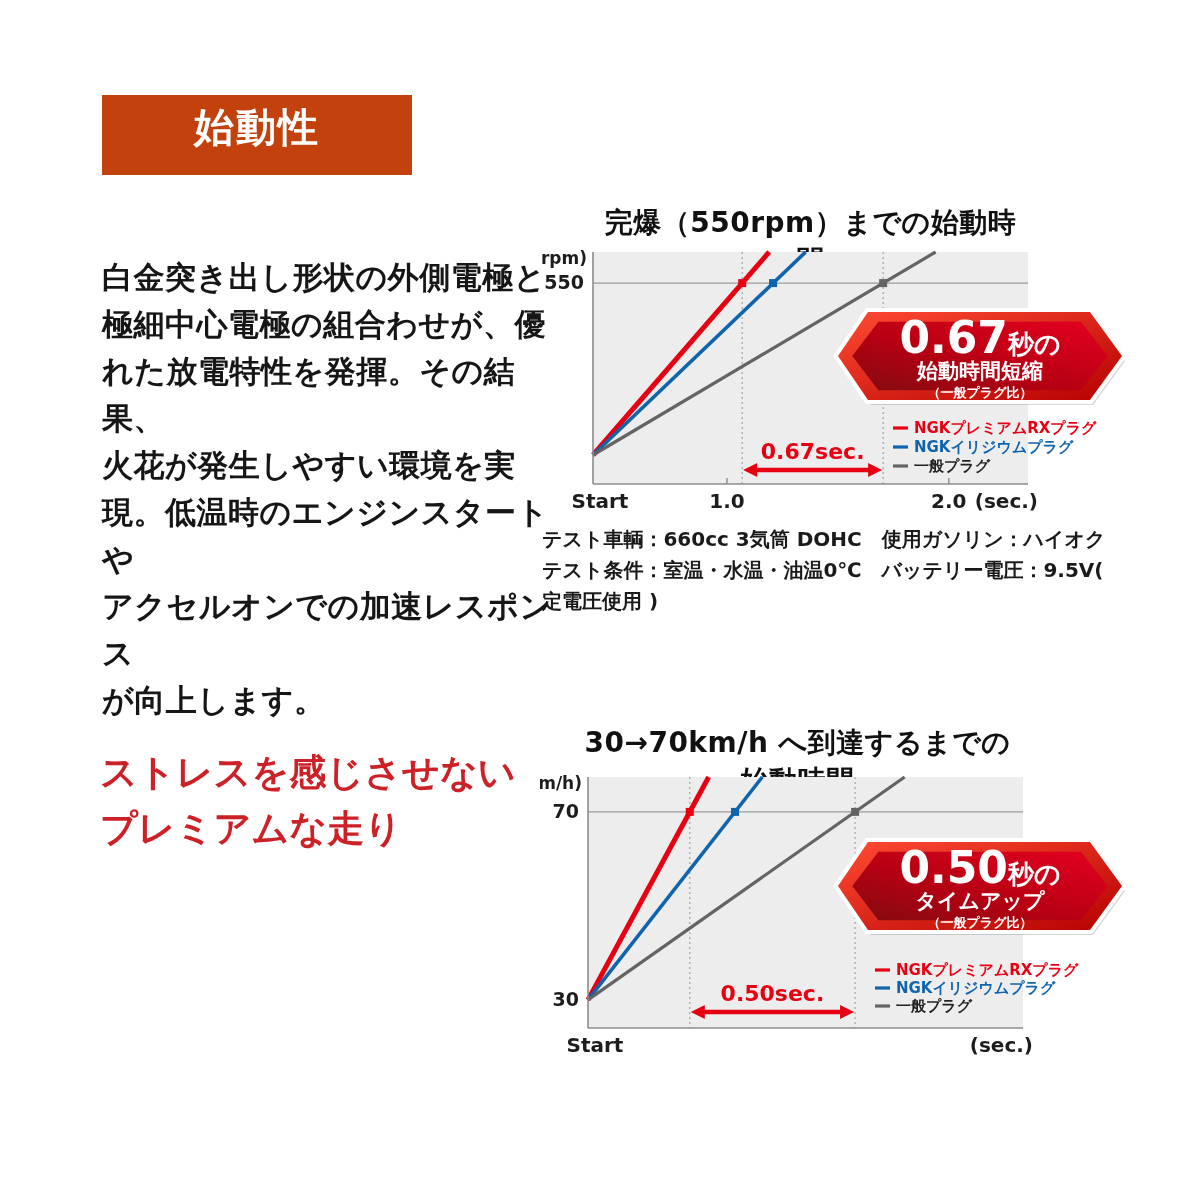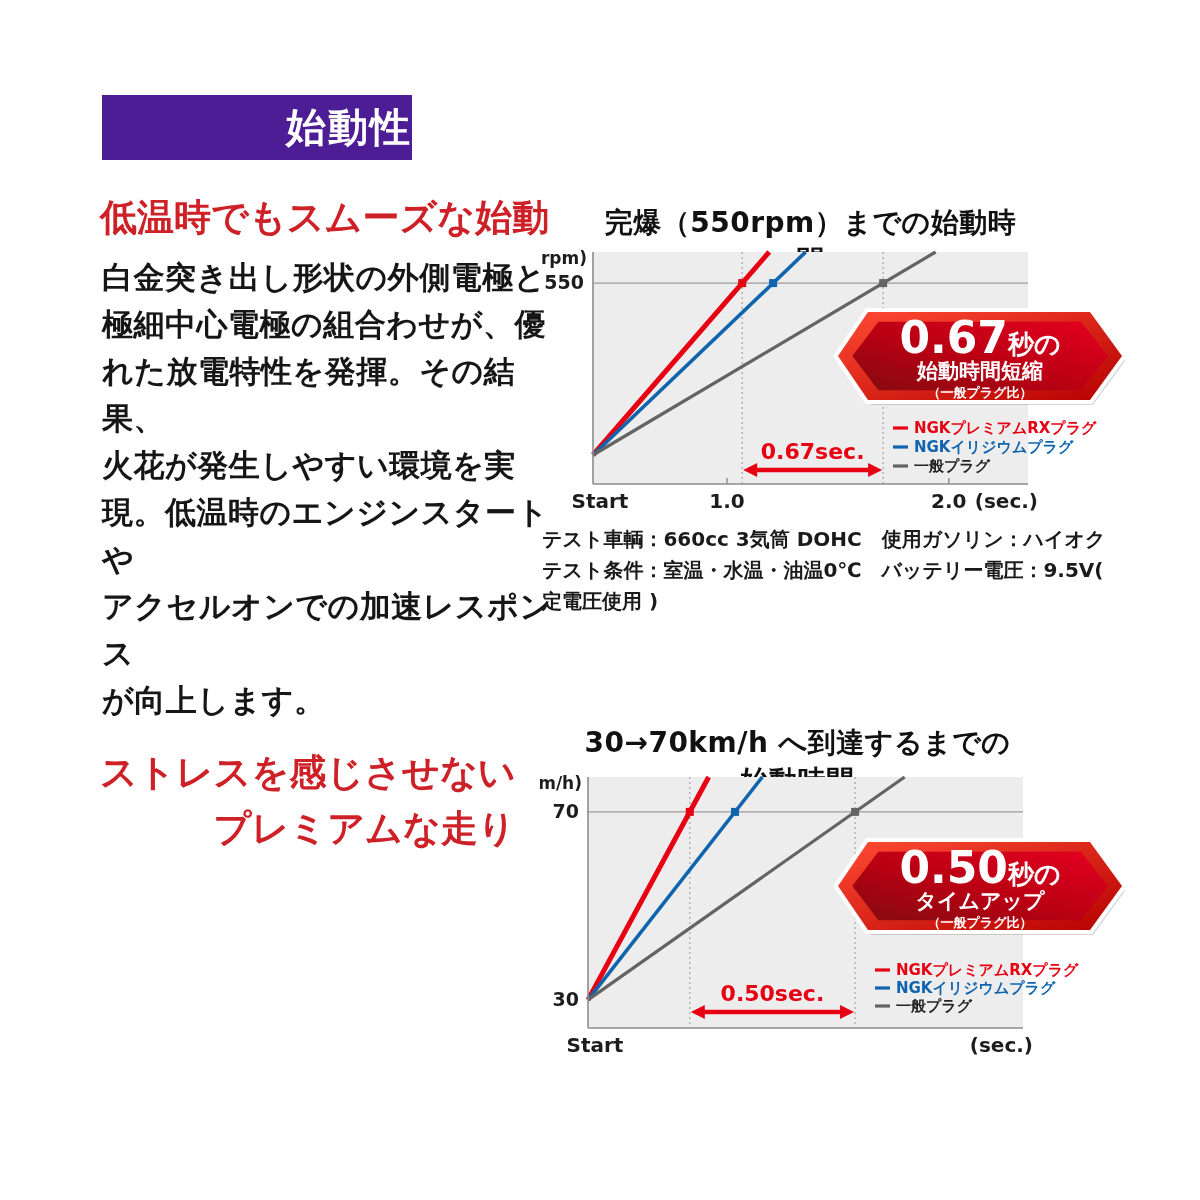--- a/index.html
+++ b/index.html
@@ -1,35 +1,34 @@
 <!DOCTYPE html>
 <html><head>
 <meta charset="utf-8">
 <style>
   html,body{margin:0;padding:0;background:#fff;}
   .page{position:relative;width:1200px;height:1200px;background:#ffffff;overflow:hidden;
         font-family:"DejaVu Sans","Liberation Sans",sans-serif;}
   .abs{position:absolute;}
-  .sec-badge{width:310px;height:65px;background:#4c1d95;color:#ffffff;
-             font-size:40px;font-weight:700;text-align:right;line-height:65px;letter-spacing:2px;}
+  .sec-badge{width:310px;height:80px;background:#c2410c;color:#ffffff;
+             font-size:40px;font-weight:700;text-align:center;line-height:65px;letter-spacing:2px;}
   .sec-heading{color:#cd2127;font-size:37px;font-weight:700;line-height:56px;letter-spacing:0px;white-space:pre-line;}
   .sec-body{color:#161616;font-size:31px;font-weight:700;line-height:47px;letter-spacing:0.5px;
             white-space:pre-line;width:450px;margin:0;}
   .chart-title{width:435px;text-align:center;color:#111;font-size:28px;font-weight:700;letter-spacing:0.5px;}
   .chart-notes{color:#1a1a1a;font-size:20px;font-weight:600;line-height:31px;white-space:pre-line;margin:0;width:580px;}
   svg text{font-family:"DejaVu Sans","Liberation Sans",sans-serif;}
 </style>
 </head>
 <body>
 
 <div class="page">
 
   <div class="abs sec-badge" style="left:102px;top:95px;">始動性</div>
 
-  <div class="abs sec-heading" style="left:100px;top:190px;">低温時でもスムーズな始動</div>
 
   <p class="abs sec-body" style="left:102px;top:254px;">白金突き出し形状の外側電極と
 極細中心電極の組合わせが、優
 れた放電特性を発揮。その結果、
 火花が発生しやすい環境を実
 現。低温時のエンジンスタートや
 アクセルオンでの加速レスポンス
 が向上します。</p>
 
   <div class="abs chart-title" style="left:593px;top:204px;">完爆（550rpm）までの始動時間</div>
@@ -84,21 +83,21 @@
         <text x="440" y="113" text-anchor="middle" fill="#fff"><tspan font-size="44" font-weight="700">0.67</tspan><tspan font-size="26" font-weight="700">秒の</tspan></text>
         <text x="440" y="138" text-anchor="middle" font-size="21" font-weight="700" fill="#fff">始動時間短縮</text>
         <text x="440" y="157" text-anchor="middle" font-size="13" font-weight="600" fill="#fff">（一般プラグ比）</text>
       </g>
     </svg>
 
   <p class="abs chart-notes" style="left:542px;top:524px;">テスト車輌：660cc 3気筒 DOHC　使用ガソリン：ハイオク
 テスト条件：室温・水温・油温0℃　バッテリー電圧：9.5V( 定電圧使用 )</p>
 
 
-  <div class="abs sec-heading" style="left:100px;top:745px;text-align:right;">ストレスを感じさせない
+  <div class="abs sec-heading" style="left:100px;top:745px;">ストレスを感じさせない
 プレミアムな走り</div>
 
 
   <div class="abs chart-title" style="left:580px;top:724px;">30→70km/h へ到達するまでの始動時間</div>
 
   <svg class="abs" style="left:540px;top:765px;" width="600" height="300" viewBox="0 0 600 300">
       <defs>
         <linearGradient id="rim1" x1="0%" y1="0%" x2="100%" y2="100%">
           <stop offset="0" stop-color="#ff4b33"></stop>
           <stop offset="1" stop-color="#b50000"></stop>

